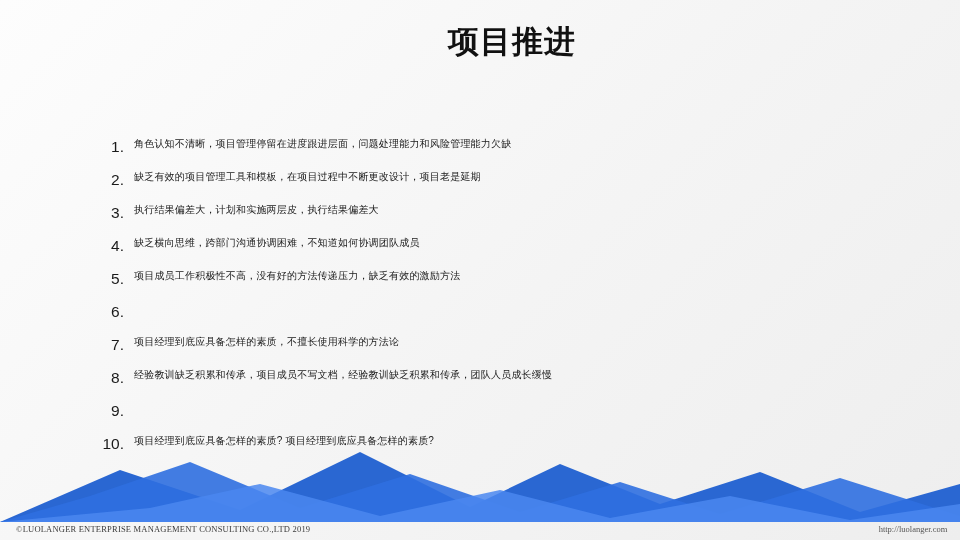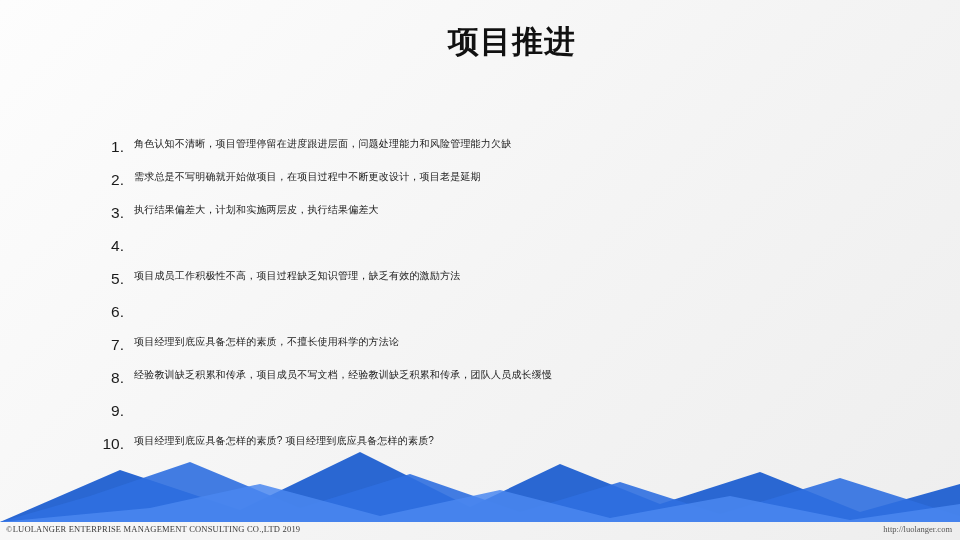--- a/index.html
+++ b/index.html
@@ -67,69 +67,70 @@
   .mountains {
     position: absolute;
     left: 0;
     bottom: 18px;
     width: 960px;
     height: 110px;
   }
   
   .footer-left {
     position: absolute;
-    left: 6px;
+    left: 16px;
     bottom: 6px;
     font-size: 8.5px;
     color: #3b3b3b;
     font-family: "Liberation Serif", serif;
     letter-spacing: 0.2px;
     white-space: nowrap;
   }
   .footer-right {
     position: absolute;
     right: 8px;
     bottom: 6px;
     width: 78px;
     font-size: 8.5px;
     color: #555555;
     font-family: "Liberation Serif", serif;
     line-height: 1.2;
     word-break: break-all;
-    text-align: right;
+    text-align: center;
   }
 </style>
 </head>
 <body>
 
 <div class="slide">
 
   <div class="title-block">
     <div class="title-line">项目推进</div>
   </div>
 
   <div class="list">
     <div class="item">
       <div class="item-num">1.</div>
       <div class="item-text">角色认知不清晰，项目管理停留在进度跟进层面，问题处理能力和风险管理能力欠缺</div>
     </div>
     <div class="item">
       <div class="item-num">2.</div>
-      <div class="item-text">需求总是不写明确就开始做项目，在项目过程中不断更改设计，项目老是延期</div>
+      <div class="item-text">缺乏有效的项目管理工具和模板，在项目过程中不断更改设计，项目老是延期</div>
     </div>
     <div class="item">
       <div class="item-num">3.</div>
       <div class="item-text">执行结果偏差大，计划和实施两层皮，执行结果偏差大</div>
     </div>
     <div class="item">
       <div class="item-num">4.</div>
+      <div class="item-text">缺乏横向思维，跨部门沟通协调困难，不知道如何协调团队成员</div>
     </div>
     <div class="item">
       <div class="item-num">5.</div>
-      <div class="item-text">项目成员工作积极性不高，项目过程缺乏知识管理，缺乏有效的激励方法</div>
+      <div class="item-text">项目成员工作积极性不高，没有好的方法传递压力，缺乏有效的激励方法</div>
     </div>
     <div class="item">
       <div class="item-num">6.</div>
     </div>
     <div class="item">
       <div class="item-num">7.</div>
       <div class="item-text">项目经理到底应具备怎样的素质，不擅长使用科学的方法论</div>
     </div>
     <div class="item">
       <div class="item-num">8.</div>

